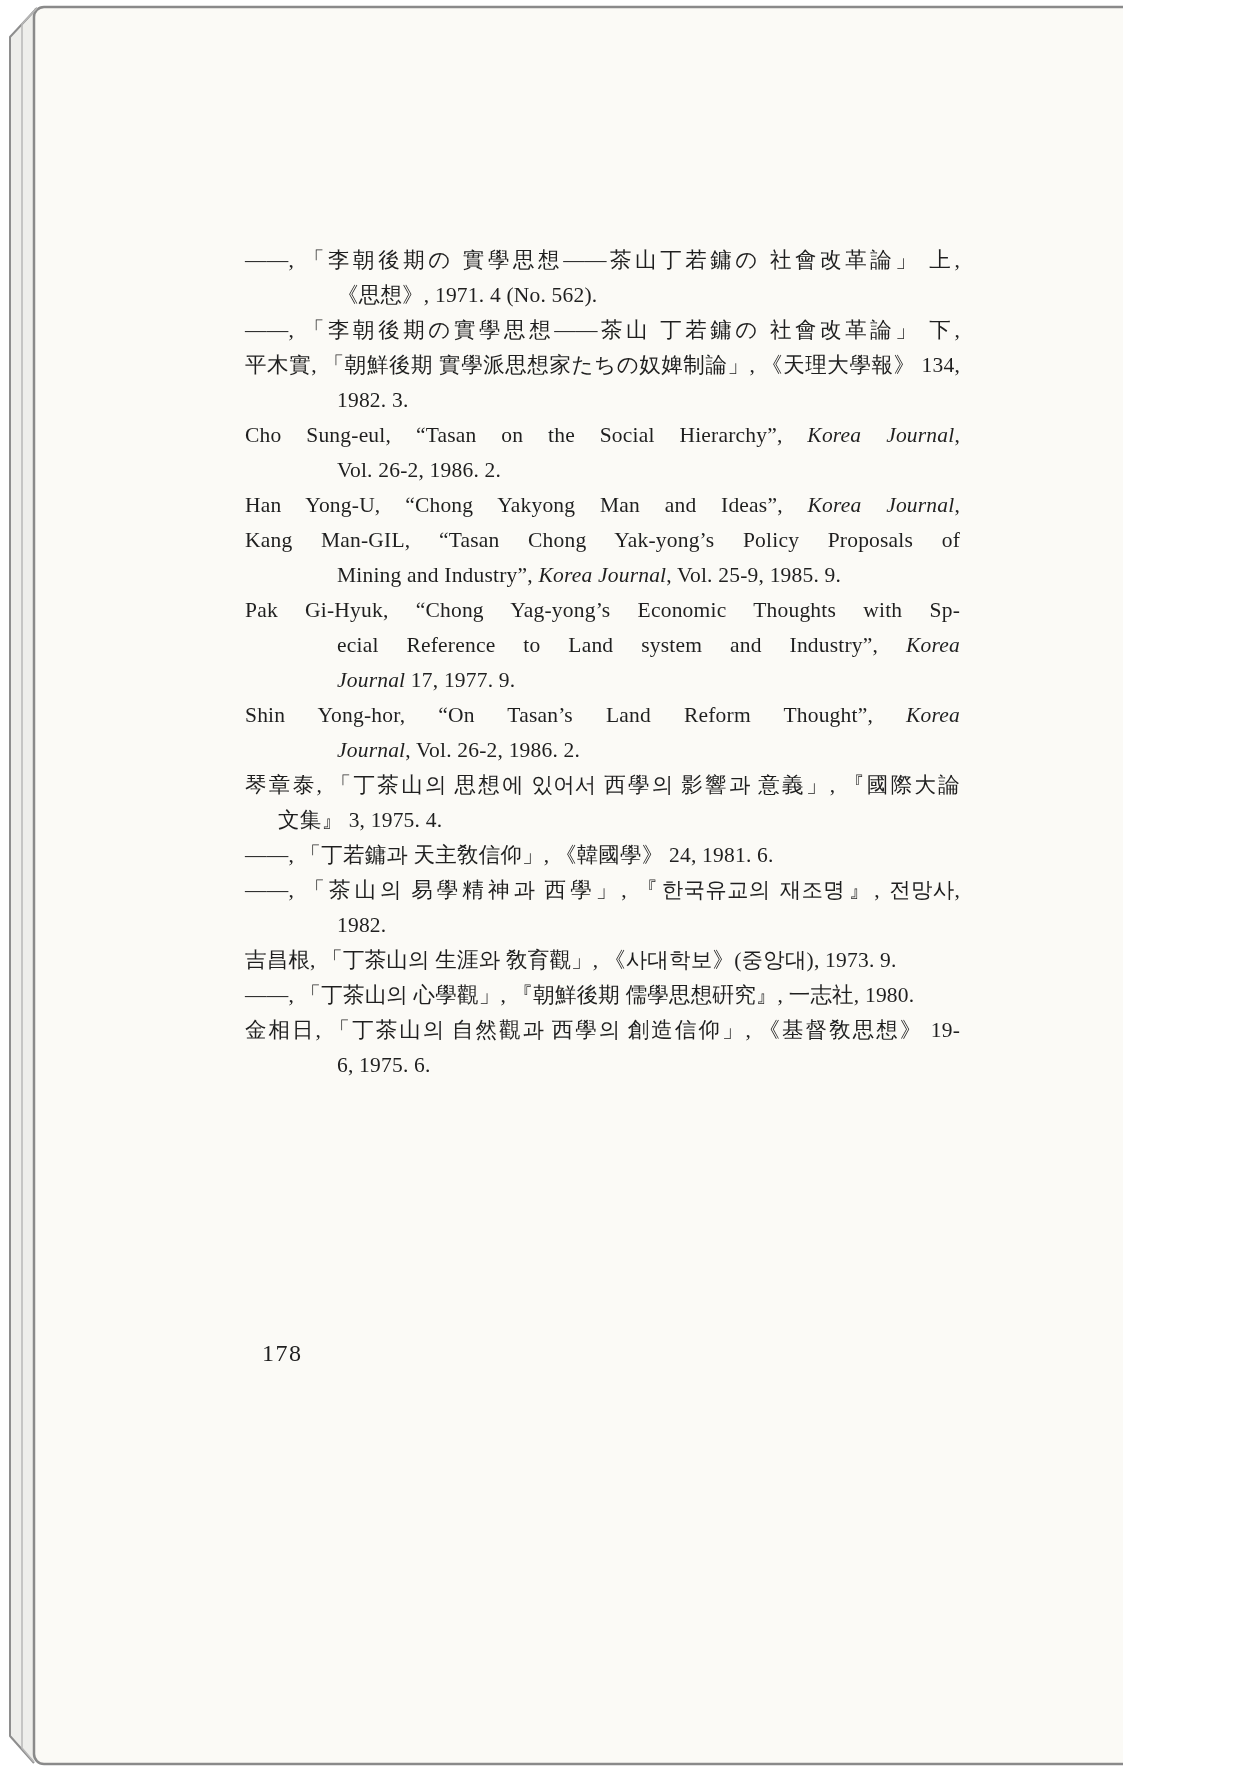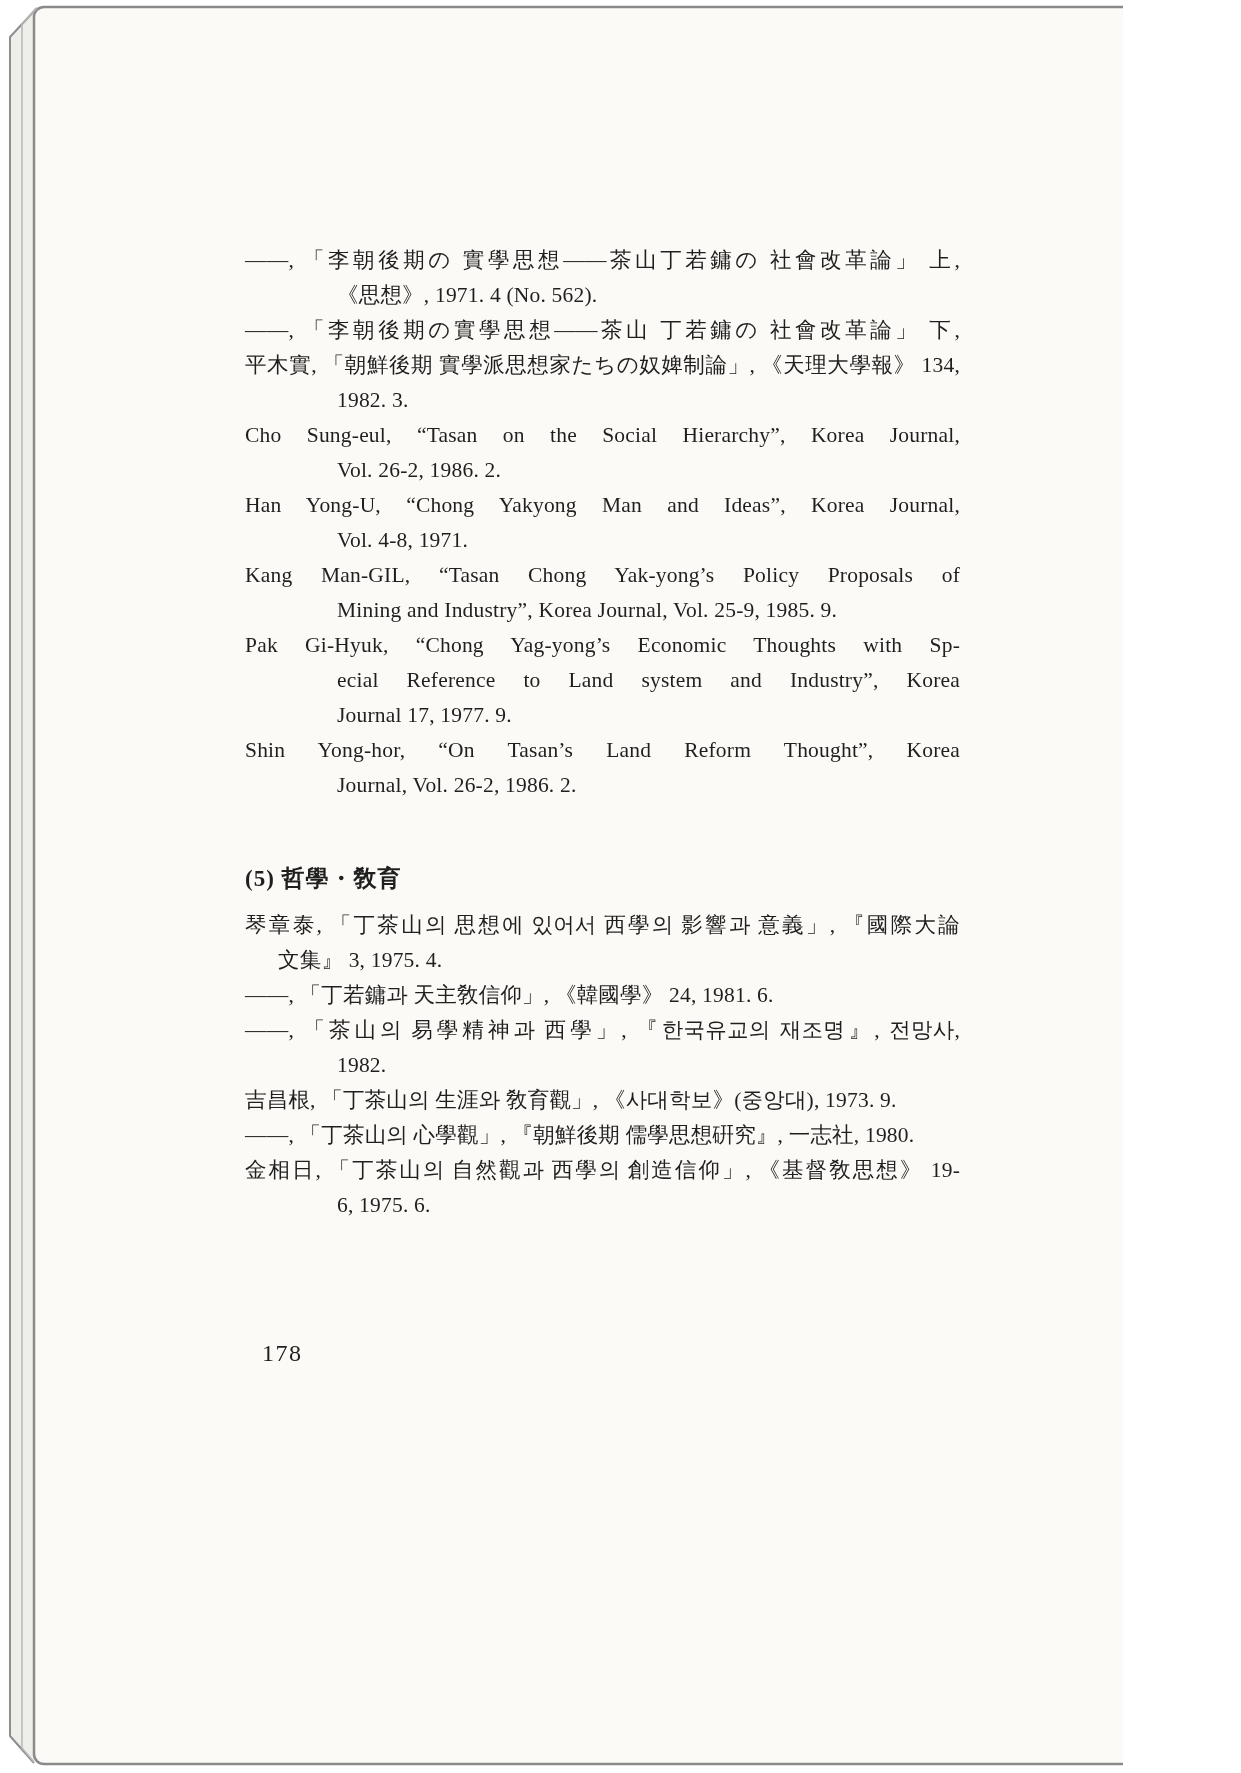--- a/index.html
+++ b/index.html
@@ -33,21 +33,21 @@
   .line {
     min-height: 35px;
   }
   
   .jfull {
     text-align: justify;
     text-align-last: justify;
   }
   .ind1 { padding-left: 92px; }
   .ind2 { padding-left: 33px; }
-  .it { }
+  .it { font-style: italic; }
   .section-heading {
     margin: 58px 0 12px 0;
     font-size: 23px;
     font-weight: 700;
     line-height: 35px;
     letter-spacing: 1px;
   }
   .page-number {
     position: absolute;
     left: 262px;
@@ -80,37 +80,35 @@
         <div class="entry">
           <div class="line ind0 jfull"><span>平木實, 「朝鮮後期 實學派思想家たちの奴婢制論」, 《天理大學報》 134,</span></div>
           <div class="line ind1"><span>1982. 3.</span></div>
         </div>
         <div class="entry">
           <div class="line ind0 jfull"><span>Cho Sung-eul, “Tasan on the Social Hierarchy”, </span><span class="it">Korea Journal</span><span>,</span></div>
           <div class="line ind1"><span>Vol. 26-2, 1986. 2.</span></div>
         </div>
         <div class="entry">
           <div class="line ind0 jfull"><span>Han Yong-U, “Chong Yakyong Man and Ideas”, </span><span class="it">Korea Journal</span><span>,</span></div>
-          <div class="line ind1"><span>Vol. 4-8, 1971.</span></div>
         </div>
         <div class="entry">
           <div class="line ind0 jfull"><span>Kang Man-GIL, “Tasan Chong Yak-yong’s Policy Proposals of</span></div>
           <div class="line ind1"><span>Mining and Industry”, </span><span class="it">Korea Journal</span><span>, Vol. 25-9, 1985. 9.</span></div>
         </div>
         <div class="entry">
           <div class="line ind0 jfull"><span>Pak Gi-Hyuk, “Chong Yag-yong’s Economic Thoughts with Sp-</span></div>
           <div class="line ind1 jfull"><span>ecial Reference to Land system and Industry”, </span><span class="it">Korea</span></div>
           <div class="line ind1"><span class="it">Journal</span><span> 17, 1977. 9.</span></div>
         </div>
         <div class="entry">
           <div class="line ind0 jfull"><span>Shin Yong-hor, “On Tasan’s Land Reform Thought”, </span><span class="it">Korea</span></div>
           <div class="line ind1"><span class="it">Journal</span><span>, Vol. 26-2, 1986. 2.</span></div>
         </div>
       </div>
-    <h2 class="section-heading">(5) 哲學・敎育</h2>
     <div>
         <div class="entry">
           <div class="line ind0 jfull"><span>琴章泰, 「丁茶山의 思想에 있어서 西學의 影響과 意義」, 『國際大論</span></div>
           <div class="line ind2"><span>文集』 3, 1975. 4.</span></div>
         </div>
         <div class="entry">
           <div class="line ind0"><span>——, 「丁若鏞과 天主敎信仰」, 《韓國學》 24, 1981. 6.</span></div>
         </div>
         <div class="entry">
           <div class="line ind0 jfull"><span>——, 「茶山의 易學精神과 西學」, 『한국유교의 재조명』, 전망사,</span></div>

